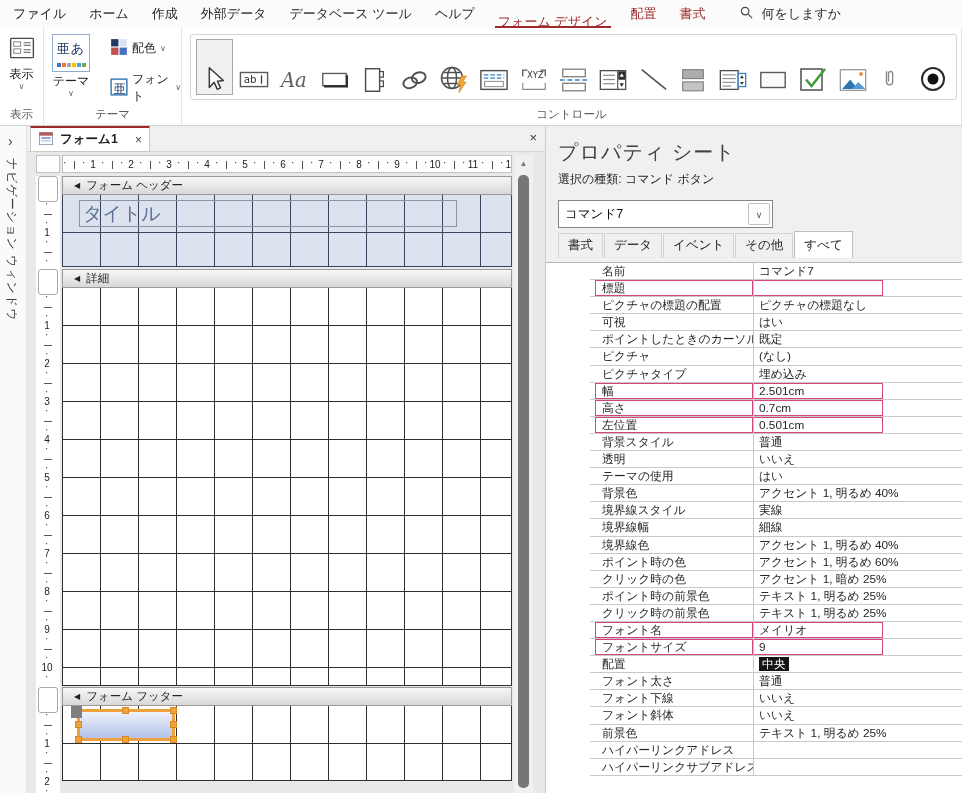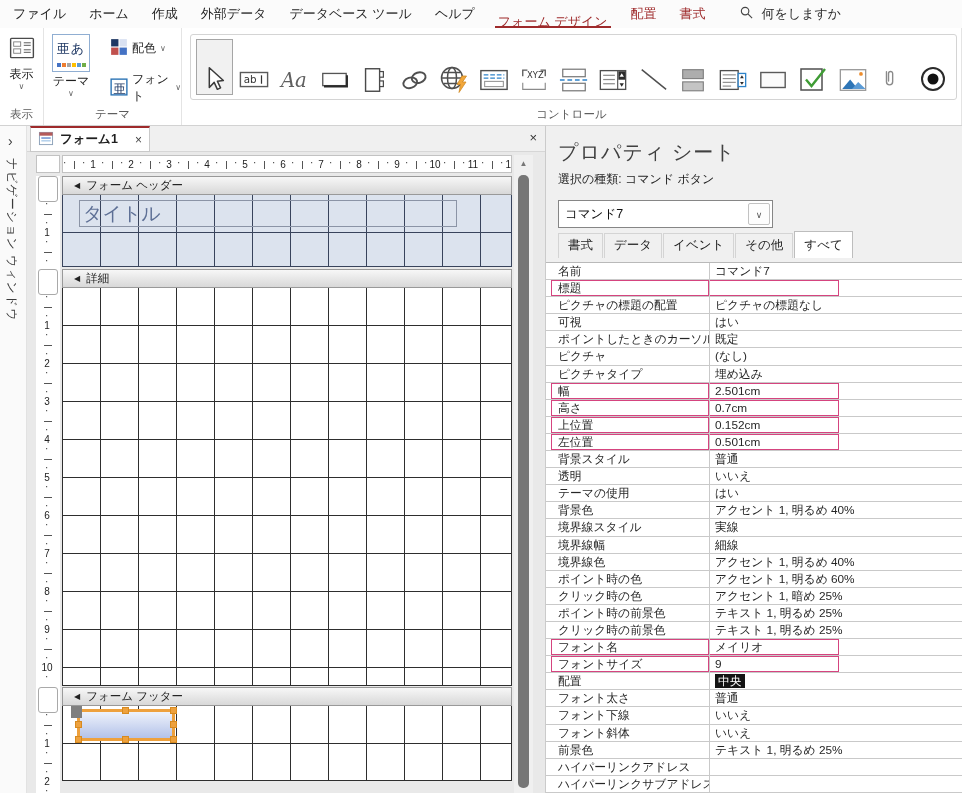--- a/index.html
+++ b/index.html
@@ -76,21 +76,21 @@
 
   
   .propsheet { position:absolute; left:545px; top:126px; width:417px; height:667px; background:#f0f0f0; border-left:1px solid #cbcbcb; }
   .ps-title { margin:13px 0 0 12px; font-size:20px; color:#404040; letter-spacing:1px; }
   .ps-seltype { margin:5px 0 0 12px; font-size:12px; color:#1f1f1f; }
   .ps-combo { position:absolute; left:12px; top:74px; width:215px; height:28px; background:#fff; border:1px solid #868686; display:flex; align-items:center; padding-left:6px; font-size:12.5px; color:#111; }
   .combo-arrow { margin-left:auto; width:22px; height:22px; line-height:22px; text-align:center; font-size:9px; color:#555; border:1px solid #c2c2c2; border-radius:2px; margin-right:2px; background:#fdfdfd; }
   .ps-tabs { position:absolute; left:12px; top:107px; height:25px; display:flex; align-items:flex-end; }
   .pstab { padding:3px 9px 4px; font-size:12.5px; color:#1f1f1f; background:#f0f0f0; border:1px solid #d4d4d4; border-bottom:none; margin-right:1px; cursor:default; }
   .pstab.active { background:#fff; padding-top:5px; border-color:#bdbdbd; }
-  .ps-table { position:absolute; left:0; right:0; top:136px; bottom:0; background:#fff; border-top:1px solid #b9b9b9; overflow:hidden; }
+  .ps-table { position:absolute; left:0; right:0; top:136px; bottom:0; background:#fff; border-top:1px solid #b9b9b9; overflow:hidden;padding-left:44px; }
   .prow { display:flex; height:17.1px; border-bottom:1px solid #c9c9c9; position:relative; }
   .pname { width:163px; padding:1px 2px 0 12px; font-size:11.8px; line-height:15px; color:#262626; position:relative; overflow:hidden; white-space:nowrap; }
   .pval { flex:1; border-left:1px solid #c9c9c9; padding:1px 2px 0 5px; font-size:11.8px; line-height:15px; color:#262626; position:relative; overflow:hidden; white-space:nowrap; }
   .pname.hl::after { content:""; position:absolute; left:5px; right:0; top:0; bottom:0; border:1px solid #d5447f; pointer-events:none; }
   .pval.hl::after { content:""; position:absolute; left:-1px; top:0; bottom:0; width:128px; border:1px solid #d5447f; pointer-events:none; }
   .selval { background:#141414; color:#fff; padding:0 3px; }
 </style>
 </head>
 <body>
 
@@ -531,24 +531,20 @@
         </div>
         <div class="prow">
           <div class="pname hl">幅</div>
           <div class="pval hl">2.501cm</div>
         </div>
         <div class="prow">
           <div class="pname hl">高さ</div>
           <div class="pval hl">0.7cm</div>
         </div>
         <div class="prow">
-          <div class="pname hl">上位置</div>
-          <div class="pval hl">0.152cm</div>
-        </div>
-        <div class="prow">
           <div class="pname hl">左位置</div>
           <div class="pval hl">0.501cm</div>
         </div>
         <div class="prow">
           <div class="pname">背景スタイル</div>
           <div class="pval">普通</div>
         </div>
         <div class="prow">
           <div class="pname">透明</div>
           <div class="pval">いいえ</div>

